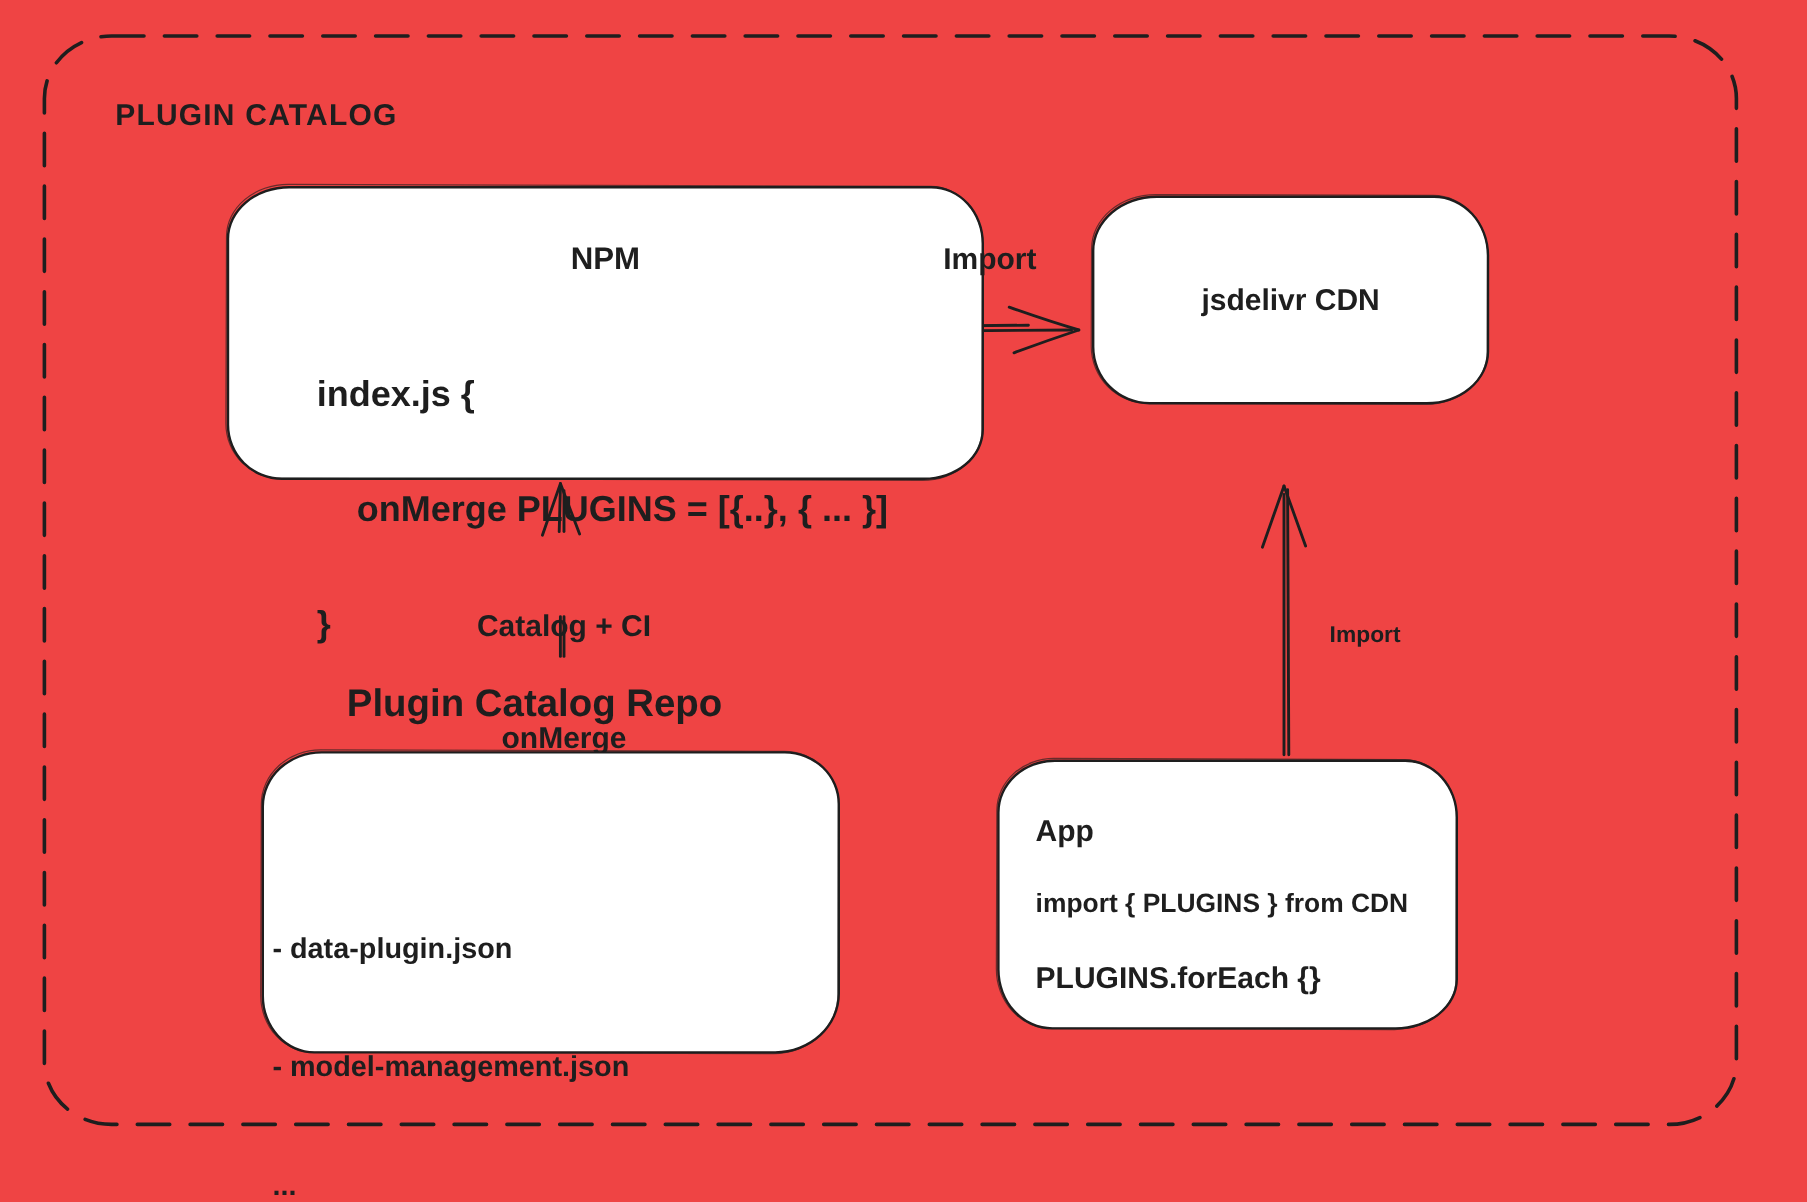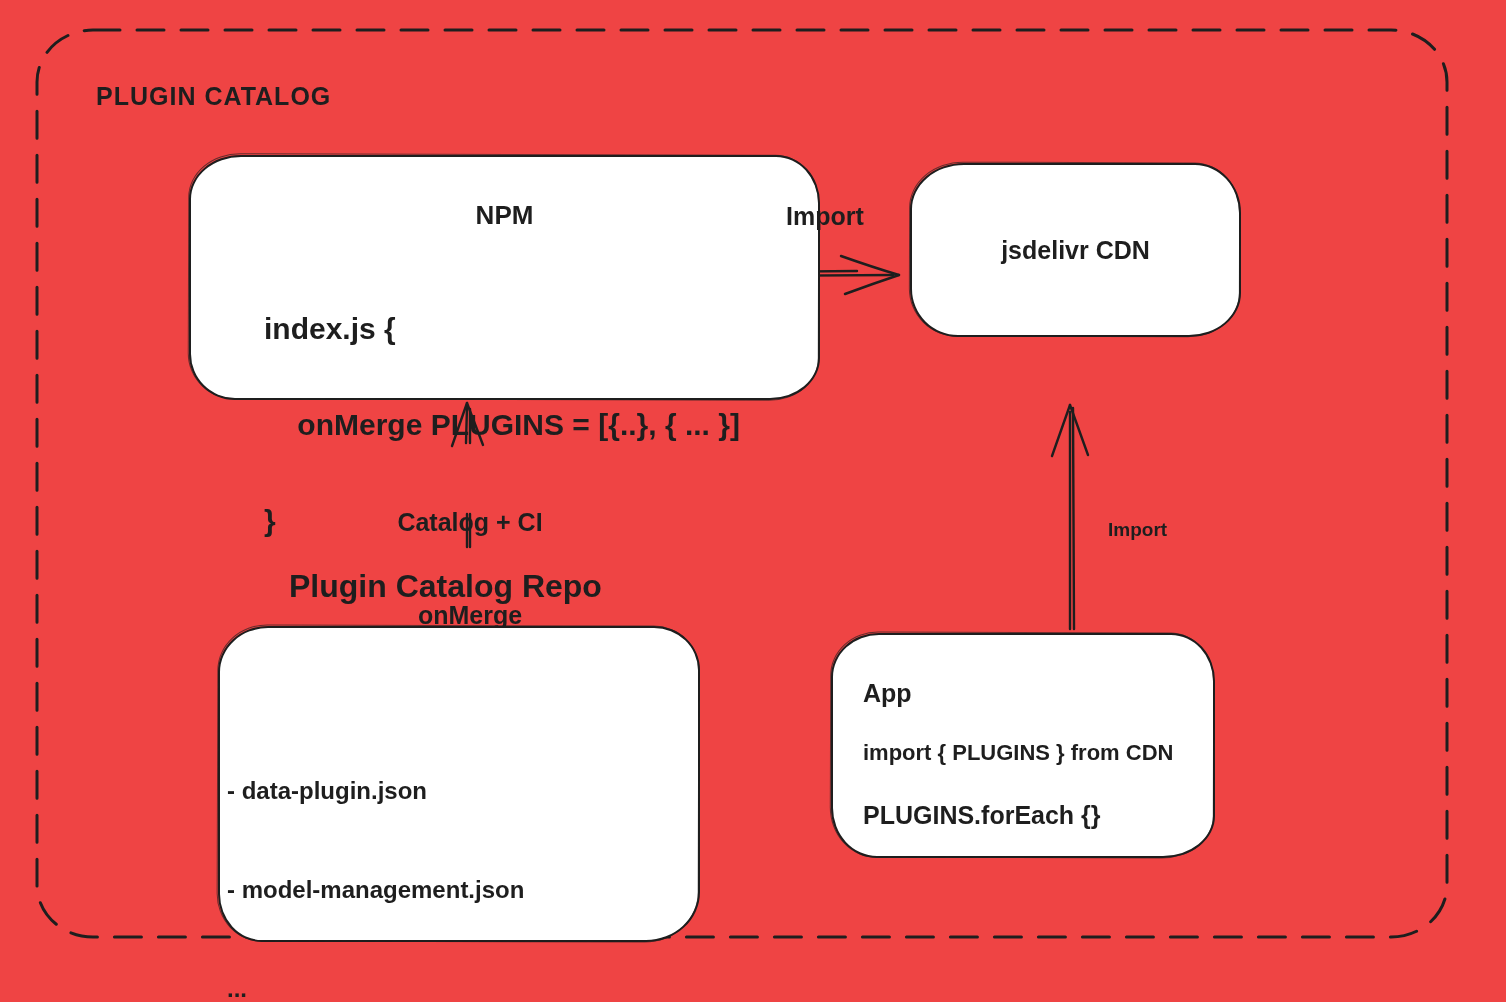--- a/index.html
+++ b/index.html
@@ -56,21 +56,21 @@
   .box-npm {
     left: 189px; top: 155px; width: 631px; height: 245px;
     border-radius: 52px 44px 50px 46px / 44px 48px 42px 46px;
   }
   .box-cdn {
     left: 910px; top: 163px; width: 331px; height: 174px;
     border-radius: 54px 46px 52px 48px / 46px 50px 44px 48px;
     display: flex; align-items: center; justify-content: center;
   }
   .box-repo {
-    left: 218px; top: 626px; width: 482px; height: 316px;
+    left: 218px; top: 626px; width: 482px; height: 252px;
     border-radius: 50px 46px 54px 44px / 46px 44px 50px 48px;
   }
   .box-app {
     left: 831px; top: 633px; width: 384px; height: 225px;
     border-radius: 48px 44px 52px 46px / 44px 48px 42px 50px;
   }
   .npm-title {
     left: 0; right: 0; top: 42px;
     text-align: center;
     font-size: 26px;

